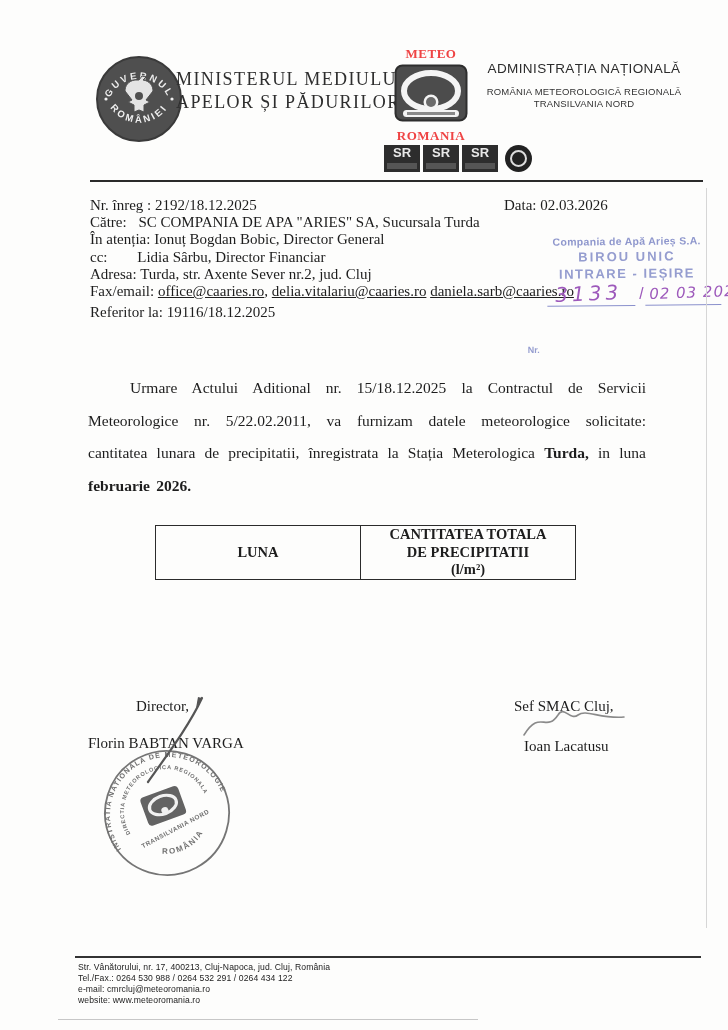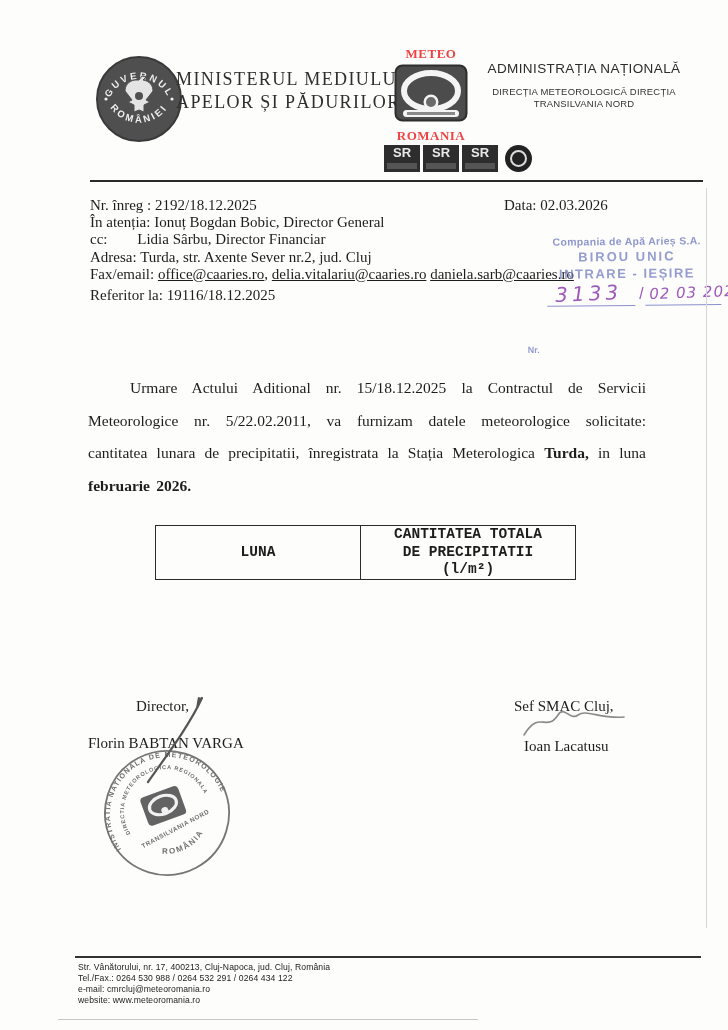--- a/index.html
+++ b/index.html
@@ -58,21 +58,21 @@
   .body-par{left:88px;top:372px;width:558px;font-size:15.5px;line-height:32.5px;
             text-align:justify;text-indent:42px;word-spacing:2.5px;}
   .b{font-weight:bold;}
 
   
   .data-table{left:155px;top:525px;border-collapse:collapse;}
   .data-table td,.data-table th{border:1.6px solid #2b2b2b;text-align:center;
             font-size:14.5px;font-weight:bold;padding:0;}
   .th1{width:204px;}
   .th2{width:214px;}
-  .hdr-cell{padding-top:3px;padding-bottom:3px;line-height:17.5px;font-family:Liberation Mono, monospace;}
+  .hdr-cell{padding-top:3px;padding-bottom:3px;line-height:17.5px;}
   .row-cell{height:23px;line-height:23px;}
 
   
   .sig-left-title{left:136px;top:698px;font-size:15px;}
   .sig-left-name{left:88px;top:735px;font-size:15px;}
   .sig-right-title{left:514px;top:698px;font-size:15px;}
   .sig-right-name{left:524px;top:738px;font-size:15px;}
   .pen-left{left:140px;top:696px;}
   .pen-right{left:520px;top:703px;}
   .round-stamp{left:92px;top:738px;width:150px;height:150px;}
@@ -124,21 +124,21 @@
       <circle cx="37" cy="38" r="5" fill="#6a6a6a"></circle>
       <rect x="9" y="46" width="56" height="7" rx="3.5" fill="#f4f4f4"></rect>
       <rect x="13" y="48" width="48" height="3" fill="#8a8a8a"></rect>
     </svg>
     <div class="meteo-label" style="margin-top:2px;">ROMANIA</div>
   </div>
 
   <div class="abs admin-block">
     <div class="admin-l1">ADMINISTRAȚIA NAȚIONALĂ</div>
     <div class="dir-block">
-      <div>DIRECȚIA METEOROLOGICĂ DIRECȚIA</div>
+      <div>ROMÂNIA METEOROLOGICĂ REGIONALĂ</div>
       <div>TRANSILVANIA NORD</div>
     </div>
   </div>
 
   <div class="abs badges">
     <div class="sr-badge">
       <span>SR</span>
     </div>
     <div class="sr-badge">
       <span>SR</span>
@@ -148,20 +148,24 @@
     </div>
     <div class="iqnet"></div>
   </div>
 
   <div class="abs header-rule"></div>
 
   <div class="abs meta">
     <div class="meta-line">
       <span>Nr. înreg : 2192/18.12.2025</span>
       <span class="date-span">Data: 02.03.2026</span>
+    </div>
+    <div class="meta-line">
+      <span class="lbl">Către:</span>
+      <span style="margin-left:8px;">SC COMPANIA DE APA "ARIES" SA, Sucursala Turda</span>
     </div>
     <div class="meta-line">În atenția: Ionuț Bogdan Bobic, Director General</div>
     <div class="meta-line">
       <span class="lbl">cc:</span>
       <span style="margin-left:26px;">Lidia Sârbu, Director Financiar</span>
     </div>
     <div class="meta-line">Adresa: Turda, str. Axente Sever nr.2, jud. Cluj</div>
     <div class="meta-line">
       <span class="lbl">Fax/email:</span>
       <span class="email">office@caaries.ro</span><span>,</span>

